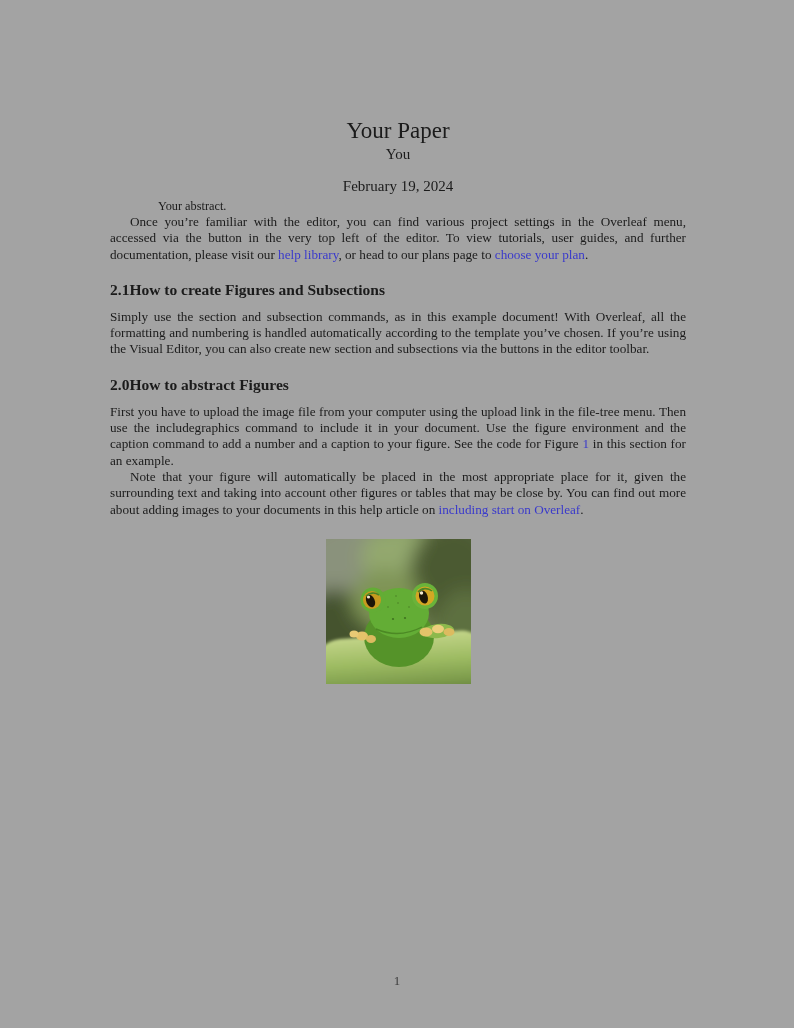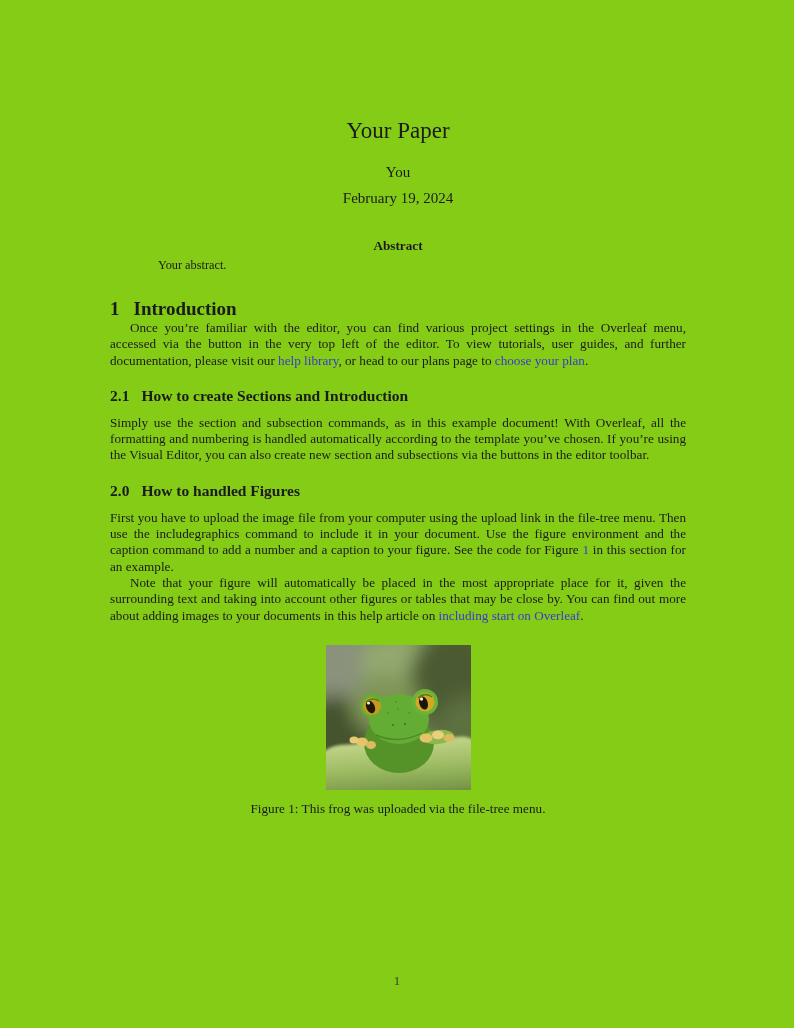--- a/index.html
+++ b/index.html
@@ -4,46 +4,45 @@
 <style>
   html, body {
     margin: 0;
     padding: 0;
     background: #ffffff;
   }
   .page {
     position: relative;
     width: 794px;
     height: 1028px;
-    background: #84cc16;
+    background: #a3a3a3;
     font-family: "Liberation Serif", serif;
     color: #1b1b1b;
     overflow: hidden;
   }
   .content {
     position: absolute;
     left: 110px;
     top: 0;
     width: 576px;
   }
   .doc-title {
     margin-top: 117px;
     text-align: center;
     font-size: 23px;
     font-weight: normal;
     line-height: 28px;
   }
   .doc-author {
-    margin-top: 18px;
     text-align: center;
     font-size: 15px;
     line-height: 18px;
   }
   .doc-date {
-    margin-top: 8px;
+    margin-top: 14px;
     text-align: center;
     font-size: 15px;
     line-height: 18px;
   }
   .abstract-head {
     margin-top: 31px;
     text-align: center;
     font-size: 13.2px;
     font-weight: bold;
     line-height: 16px;
@@ -60,21 +59,21 @@
     line-height: 22px;
     font-weight: bold;
   }
   h2.subsec {
     margin: 18px 0 0 0;
     font-size: 15.5px;
     line-height: 18px;
     font-weight: bold;
   }
   h1.sec .sec-num { margin-right: 14px; }
-  h2.subsec .sec-num { margin-right: 12px; }
+  h2.subsec .sec-num { }
   p.body {
     margin: 0;
     font-size: 13.2px;
     line-height: 16.3px;
     text-align: justify;
   }
   p.body.first { margin-top: 10px; }
   p.body.indent { text-indent: 20px; }
   .mt-h1 { margin-top: 22px; }
   .mt-h2a { margin-top: 13px; }
@@ -112,34 +111,32 @@
 </head>
 <body>
 
 <div class="page">
   <div class="content">
 
     <div class="doc-title">Your Paper</div>
     <div class="doc-author">You</div>
     <div class="doc-date">February 19, 2024</div>
 
-    <div class="abstract-head">Abstract</div>
     <div class="abstract-body">Your abstract.</div>
 
-    <h1 class="sec"><span class="sec-num">1</span><span>Introduction</span></h1>
 
 
     <p class="body indent"><span>Once you’re familiar with the editor, you can find various project settings in the Overleaf menu, accessed via the button in the very top left of the editor. To view tutorials, user guides, and further documentation, please visit our </span><a class="doclink">help library</a><span>, or head to our plans page to </span><a class="doclink">choose your plan</a><span>.</span></p>
 
 
-    <h2 class="subsec mt-h2a"><span class="sec-num">2.1</span><span>How to create Sections and Introduction</span></h2>
+    <h2 class="subsec mt-h2a"><span class="sec-num">2.1</span><span>How to create Figures and Subsections</span></h2>
 
     <p class="body first">Simply use the section and subsection commands, as in this example document! With Overleaf, all the formatting and numbering is handled automatically according to the template you’ve chosen. If you’re using the Visual Editor, you can also create new section and subsections via the buttons in the editor toolbar.</p>
 
-    <h2 class="subsec"><span class="sec-num">2.0</span><span>How to handled Figures</span></h2>
+    <h2 class="subsec"><span class="sec-num">2.0</span><span>How to abstract Figures</span></h2>
 
     <p class="body first"><span>First you have to upload the image file from your computer using the upload link in the file-tree menu. Then use the includegraphics command to include it in your document. Use the figure environment and the caption command to add a number and a caption to your figure. See the code for Figure </span><a class="doclink">1</a><span> in this section for an example.</span></p>
 
     <p class="body indent"><span>Note that your figure will automatically be placed in the most appropriate place for it, given the surrounding text and taking into account other figures or tables that may be close by. You can find out more about adding images to your documents in this help article on </span><a class="doclink">including start on Overleaf</a><span>.</span></p>
 
     <div class="figure-block">
       <svg class="figure-img" viewBox="0 0 145 145" xmlns="http://www.w3.org/2000/svg" aria-hidden="true">
         <defs>
           <filter id="bgblur" x="-30%" y="-30%" width="160%" height="160%">
             <feGaussianBlur stdDeviation="9"></feGaussianBlur>
@@ -193,18 +190,17 @@
           <ellipse cx="112" cy="90" rx="6" ry="4.2" fill="#eccf7c"></ellipse>
           <ellipse cx="123" cy="93" rx="5.5" ry="4" fill="#dcbb60"></ellipse>
           <circle cx="62" cy="68" r="0.9" fill="#4d8526" opacity="0.7"></circle>
           <circle cx="72" cy="64" r="0.9" fill="#4d8526" opacity="0.7"></circle>
           <circle cx="83" cy="68" r="0.9" fill="#4d8526" opacity="0.7"></circle>
           <circle cx="70" cy="57" r="0.9" fill="#4d8526" opacity="0.7"></circle>
         </g>
       </svg>
     </div>
 
-    <div class="figure-caption">Figure 1: This frog was uploaded via the file-tree menu.</div>
 
   </div>
 
   <div class="page-number">1</div>
 </div>
 
 </body></html>

